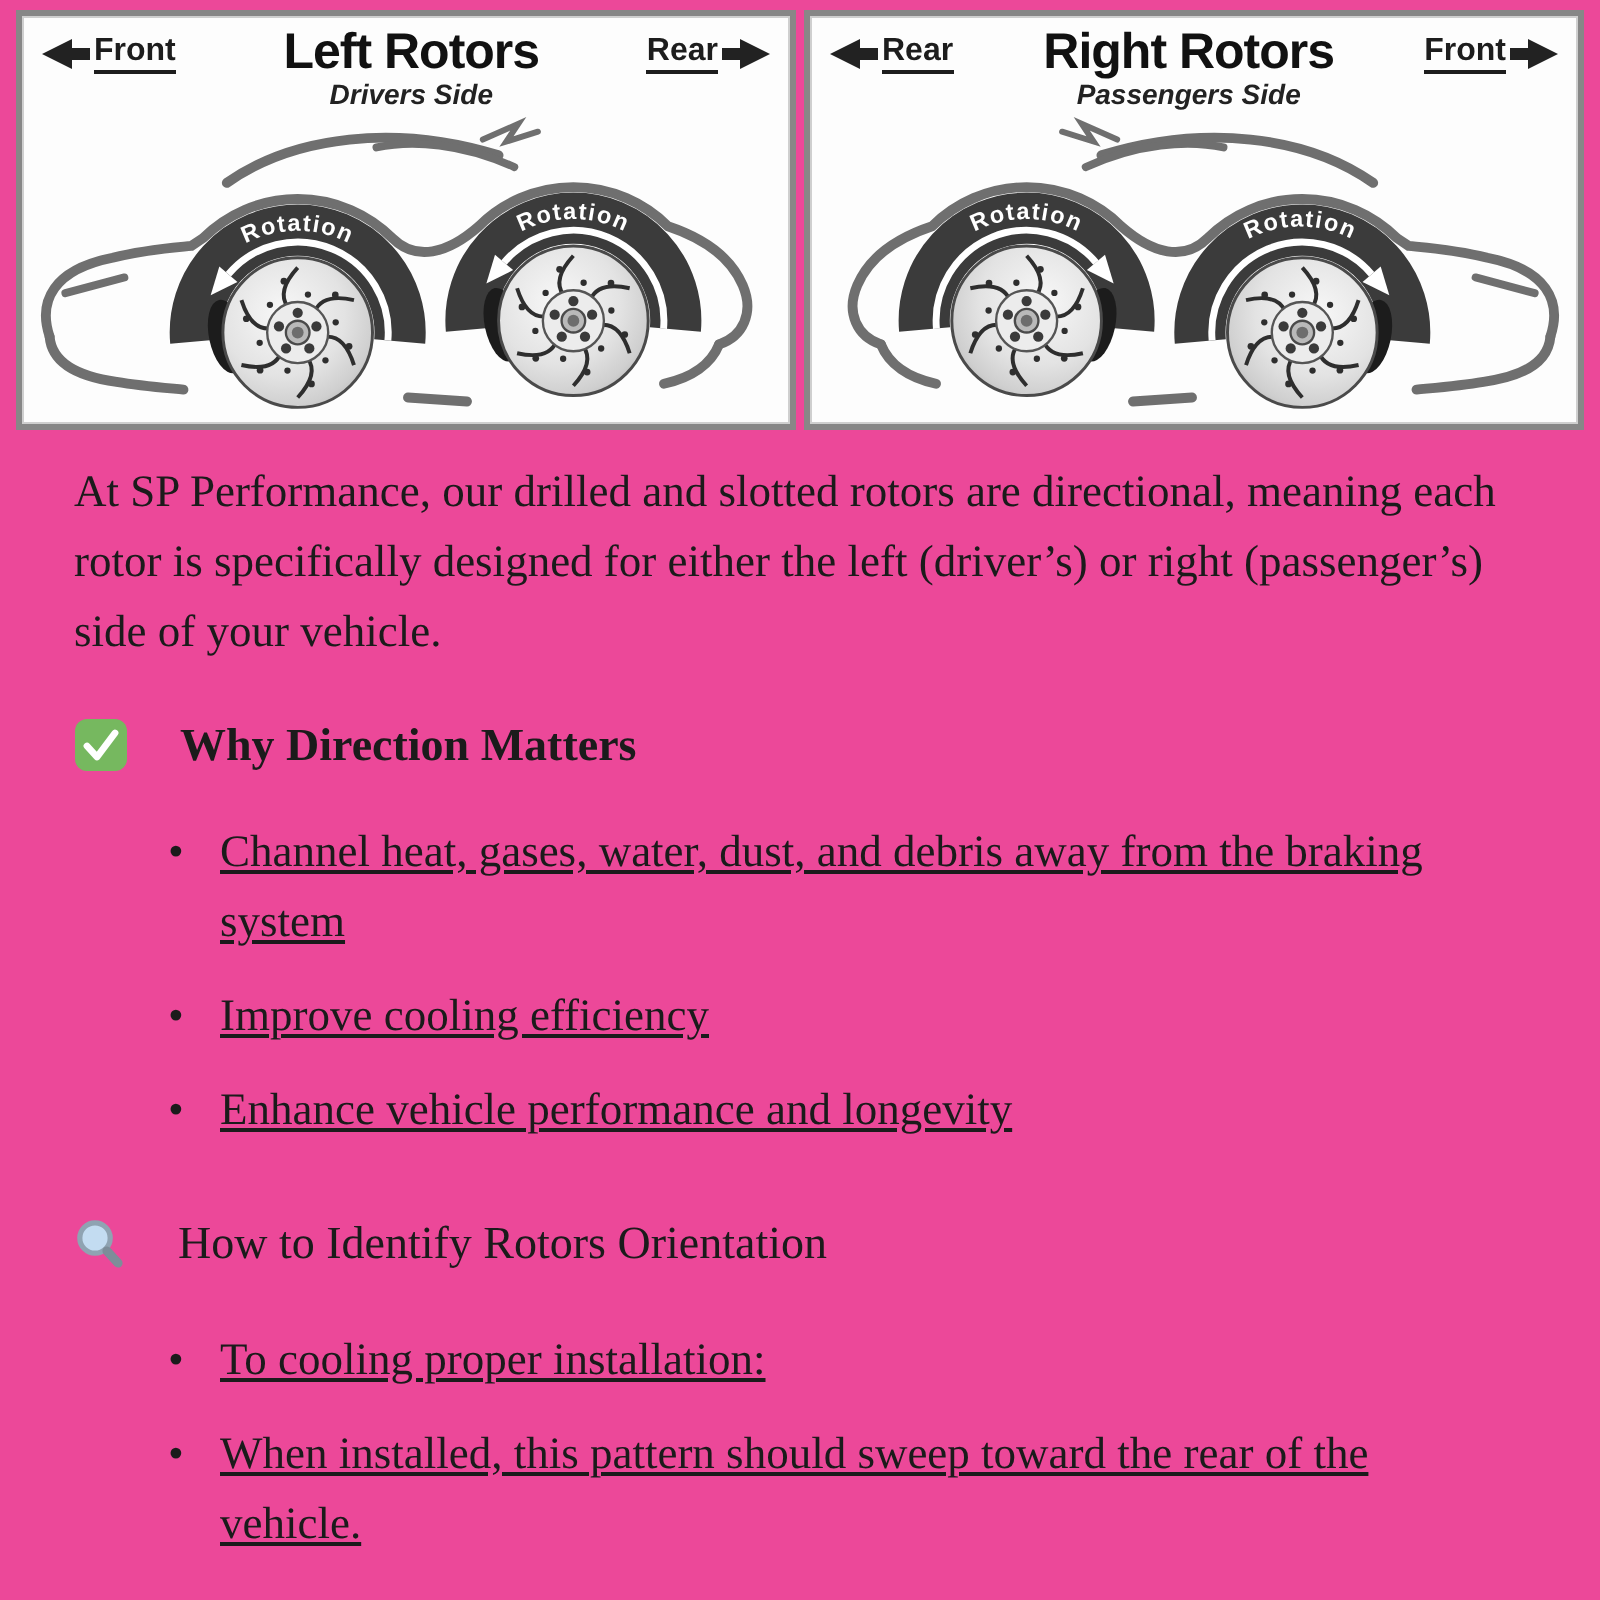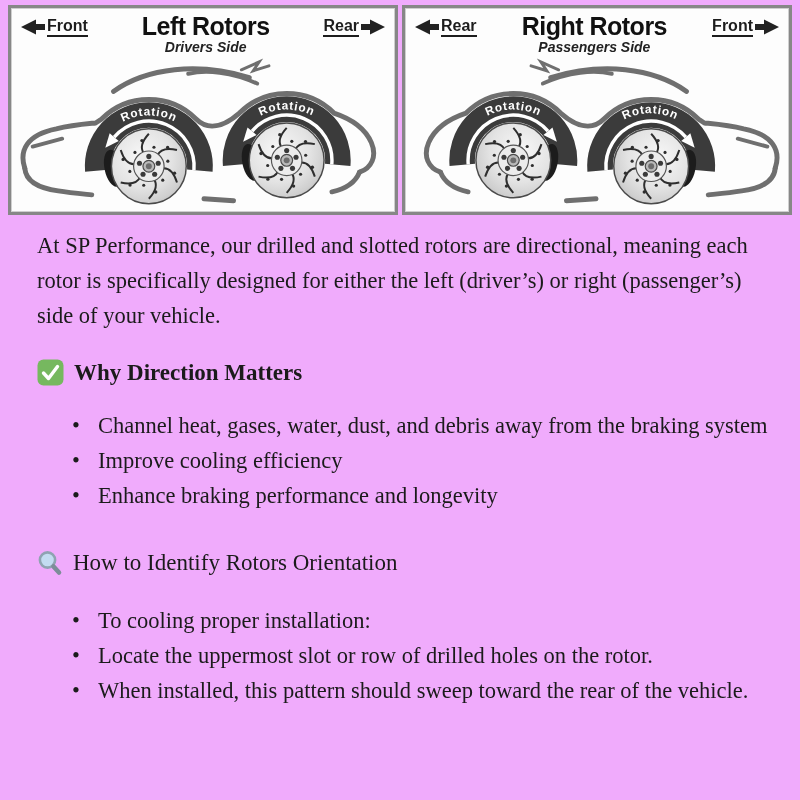--- a/index.html
+++ b/index.html
@@ -1,44 +1,44 @@
 <!DOCTYPE html>
 <html><head>
 <meta charset="utf-8">
 <style>
   html,body { margin:0; padding:0; background:#ffffff; }
-  .page { width:800px; height:800px; background:#f0abfc; overflow:hidden;
+  .page { width:800px; height:800px; background:#ec4899; overflow:hidden;
           font-family:"Liberation Serif", serif; color:#1b1b1b; }
 
   
   .diagram { display:flex; gap:4px; margin:5px 8px 0 8px; }
   .panel { flex:1; border:3px solid #878787; background:#fdfdfd; box-shadow:inset 0 0 0 1px #cfcfcf; }
   .panel-header { display:flex; justify-content:space-between; align-items:flex-start;
                   padding:6px 10px 0 10px; font-family:"Liberation Sans", sans-serif; }
   .dir-label { display:flex; align-items:center; gap:2px; margin-top:4px; }
   .dir-word { font-weight:bold; font-size:16px; color:#1d1d1d; border-bottom:2px solid #1d1d1d; line-height:1.05; }
   .dir-arrow svg { display:block; }
   .panel-title-block { text-align:center; margin-top:-1px; }
   .panel-title { font-size:25px; font-weight:bold; color:#111; letter-spacing:-0.5px; line-height:1.05;text-align:right; }
   .panel-subtitle { font-size:14px; font-weight:bold; font-style:italic; color:#222; line-height:1.2; }
   .car-svg { display:block; width:100%; height:auto; }
   .rot { font-family:"Liberation Sans", sans-serif; font-weight:bold; font-size:12px;
          fill:#ffffff; letter-spacing:0.8px; }
 
   
   .content { padding:13px 30px 0 37px; font-size:22.5px; line-height:35px; }
   .intro { margin:0 0 24px 0; max-width:745px; }
-  .sec-heading { display:flex; align-items:center; gap:10px; font-size:23px;
+  .sec-heading { display:flex; align-items:center; gap:26px; font-size:23px;
                  margin:26px 0 22px 0; line-height:1.2; }
   .sec-heading.bold { font-weight:bold; }
   .sec-heading.normal { font-weight:normal; margin-top:36px; margin-bottom:26px; }
   .sec-heading .emoji { flex:0 0 auto; display:inline-flex; }
   .lead { margin:0 0 10px 0; }
   ul.blist { list-style:none; margin:12px 0 6px 0; padding:0 0 0 35px; max-width:720px; }
-  ul.blist li { position:relative; padding-left:26px; margin:0; }
+  ul.blist li { position:relative; padding-left:26px; margin:12px;text-decoration:underline; }
   ul.blist li::before { content:"\2022"; position:absolute; left:0; top:0; color:#1b1b1b; }
 </style>
 </head>
 <body>
 
 <svg width="0" height="0" style="position:absolute" aria-hidden="true">
   <defs>
     <radialGradient id="rotorGrad" cx="40%" cy="38%" r="75%">
       <stop offset="0%" stop-color="#f8f8f8"></stop>
       <stop offset="55%" stop-color="#e3e3e3"></stop>
@@ -196,33 +196,32 @@
           <path d="M6.5,14 L11.5,19.5 L20.5,7.5" fill="none" stroke="#ffffff" stroke-width="3.4" stroke-linecap="round" stroke-linejoin="round"></path>
         </svg>
       </span>
       <span>Why Direction Matters</span>
     </div>
 
 
     <ul class="blist">
       <li>Channel heat, gases, water, dust, and debris away from the braking system</li>
       <li>Improve cooling efficiency</li>
-      <li>Enhance braking performance and longevity</li>
+      <li>Enhance vehicle performance and longevity</li>
     </ul>
 
     <div class="sec-heading normal">
       <span class="emoji">
         <svg width="26" height="27" viewBox="0 0 26 27">
           <circle cx="10.5" cy="10" r="7.6" fill="#c3dcf1" stroke="#8fa3b2" stroke-width="2.6"></circle>
           <line x1="16.5" y1="16.5" x2="22" y2="22.5" stroke="#7d8d99" stroke-width="4.6" stroke-linecap="round"></line>
         </svg>
       </span>
       <span>How to Identify Rotors Orientation</span>
     </div>
 
     <ul class="blist">
       <li>To cooling proper installation:</li>
-      <li>Locate the uppermost slot or row of drilled holes on the rotor.</li>
       <li>When installed, this pattern should sweep toward the rear of the vehicle.</li>
     </ul>
 
   </div>
 </div>
 
 </body></html>

